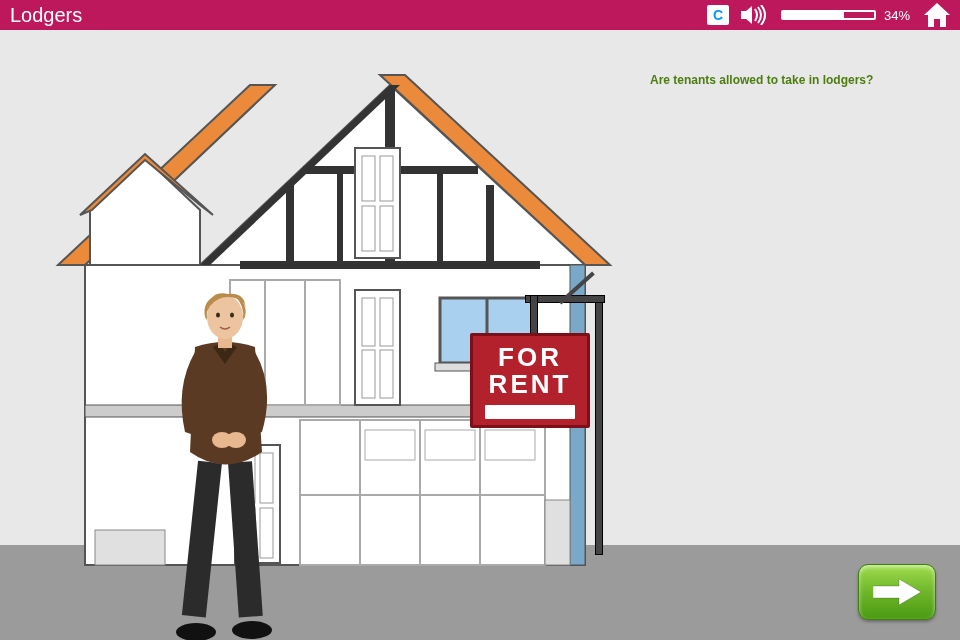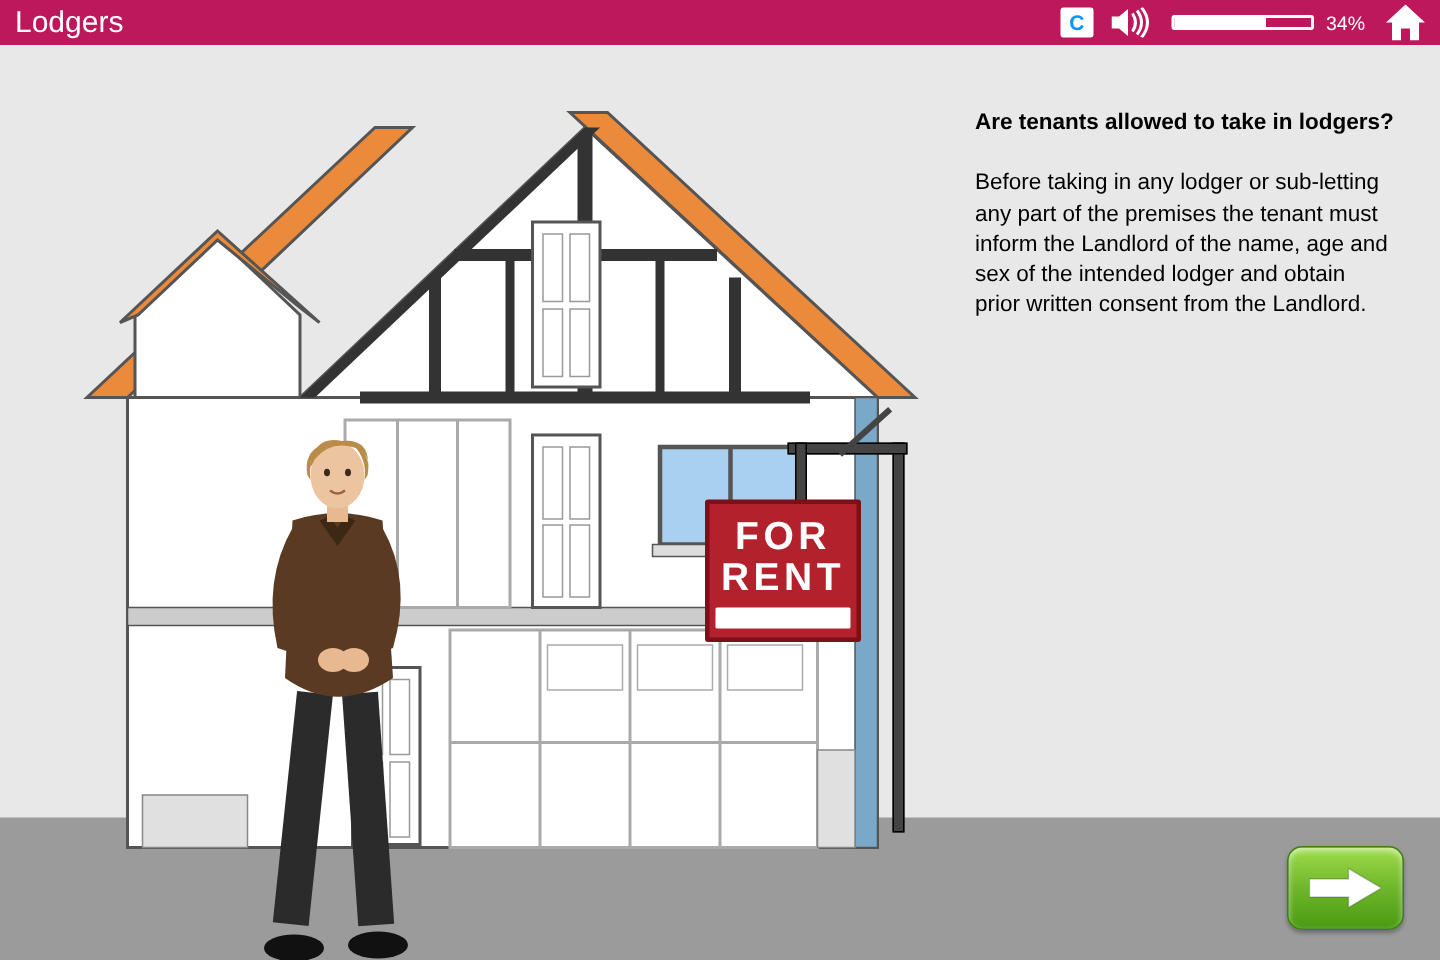--- a/index.html
+++ b/index.html
@@ -31,40 +31,40 @@
 
     
     .ground {
       position: absolute; left: 0; right: 0; bottom: 0; height: 95px;
       background: #9b9b9b;
     }
 
     
     .textblock {
       position: absolute; top: 72px; left: 650px; width: 280px;
-      color: #000000; font-size: 15px; line-height: 1.35;
+      color: #4d7c0f; font-size: 12px; line-height: 1.35;
     }
     .textblock .question { font-weight: bold; margin-bottom: 20px; }
     .textblock p { margin-bottom: 20px; }
 
     
     .stage { position: absolute; top: 30px; left: 0; width: 640px; height: 545px; }
     .house-svg { position: absolute; left: 50px; top: 20px; }
 
     
     .presenter { position: absolute; left: 150px; top: 262px; }
 
     
     .sign { position: absolute; left: 470px; top: 265px; cursor: default; }
     .sign-post-main { position: absolute; left: 125px; top: 0; width: 8px; height: 260px; background: #444; border: 1px solid #000; }
     .sign-arm { position: absolute; left: 55px; top: 0; width: 80px; height: 8px; background: #444; border: 1px solid #000; }
     .sign-cross { position: absolute; left: 90px; top: 6px; width: 45px; height: 4px; background: #444; transform: rotate(-42deg); transform-origin: left center; }
     .sign-drop { position: absolute; left: 60px; top: 0; width: 8px; height: 40px; background: #444; border: 1px solid #000; }
     .sign-board {
-      position: absolute; left: 0; top: 38px; width: 104px; height: 95px;
+      position: absolute; left: 0; top: 38px; width: 120px; height: 95px;
       background: #b3212d; border: 3px solid #7c0f18; border-radius: 2px;
       display: flex; flex-direction: column; align-items: center; justify-content: flex-start;
       padding-top: 8px;
     }
     .sign-board .line { color: #fff; font-weight: 900; font-size: 26px; letter-spacing: 3px; line-height: 1.05; font-family: "Arial Black", Arial, sans-serif;}
     .sign-board .bar { width: 90px; height: 14px; background: #fff; margin-top: 6px; border-radius: 1px; }
 
     
     .next-btn {
       position: absolute; right: 24px; bottom: 20px;
@@ -209,20 +209,19 @@
     <div class="sign-board">
       <div class="line">FOR</div>
       <div class="line">RENT</div>
       <div class="bar"></div>
     </div>
   </div>
 </div>
 
 <div class="textblock">
   <div class="question">Are tenants allowed to take in lodgers?</div>
-  <p>Before taking in any lodger or sub-letting any part of the premises the tenant must inform the Landlord of the name, age and sex of the intended lodger and obtain prior written consent from the Landlord.</p>
 </div>
 
 <div class="next-btn">
   <svg width="48" height="30" viewBox="0 0 48 30">
     <polygon points="0,9 26,9 26,2 48,15 26,28 26,21 0,21" fill="#fff" stroke="rgba(0,0,0,.2)" stroke-width="1"></polygon>
   </svg>
 </div>
 
 </body></html>

